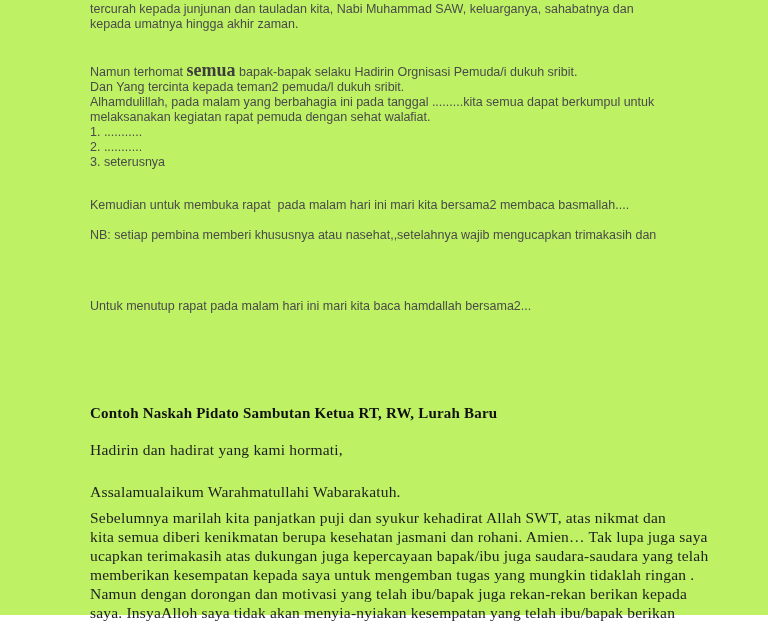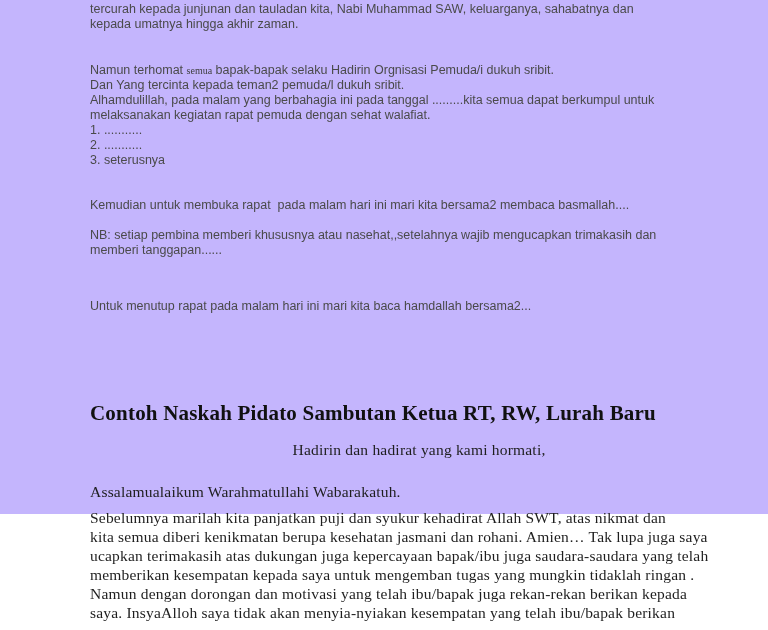--- a/index.html
+++ b/index.html
@@ -6,53 +6,53 @@
     margin: 0;
     padding: 0;
     width: 768px;
     height: 630px;
     background: #ffffff;
     overflow: hidden;
   }
   .page {
     position: relative;
     width: 768px;
-    height: 514px;
-    background: #c4b5fd;
+    height: 615px;
+    background: #bef264;
   }
   .block {
     position: absolute;
     left: 90px;
     right: 20px;
   }
   .sans-line {
     font-family: "Liberation Sans", sans-serif;
     font-size: 12.5px;
     line-height: 15px;
     color: #4a4a4a;
     white-space: pre;
   }
   .inline-bold-serif {
     font-family: "Liberation Serif", serif;
-    font-weight: 400;
-    font-size: 10px;
+    font-weight: 700;
+    font-size: 18px;
     color: #3d3d3d;
   }
   .serif-line {
     font-family: "Liberation Serif", serif;
     font-size: 15.5px;
     line-height: 19px;
     color: #1e1e1e;
     letter-spacing: 0.2px;
     white-space: pre;
   }
   .serif-heading {
     font-family: "Liberation Serif", serif;
     font-weight: 700;
-    font-size: 21px;
+    font-size: 15px;
     line-height: 19px;
     color: #111111;
     letter-spacing: 0.2px;
     white-space: pre;
     margin: 0;
   }
 </style>
 </head>
 <body>
 
@@ -74,36 +74,35 @@
       <div class="sans-line">2. ...........</div>
       <div class="sans-line">3. seterusnya</div>
     </div>
 
     <div class="block" style="top: 198px;">
       <div class="sans-line">Kemudian untuk membuka rapat  pada malam hari ini mari kita bersama2 membaca basmallah....</div>
     </div>
 
     <div class="block" style="top: 228px;">
       <div class="sans-line">NB: setiap pembina memberi khususnya atau nasehat,,setelahnya wajib mengucapkan trimakasih dan</div>
-      <div class="sans-line">memberi tanggapan......</div>
     </div>
 
     <div class="block" style="top: 299px;">
       <div class="sans-line">Untuk menutup rapat pada malam hari ini mari kita baca hamdallah bersama2...</div>
     </div>
 
   </section>
 
   <section>
 
     <div class="block" style="top: 404px;">
       <h1 class="serif-heading">Contoh Naskah Pidato Sambutan Ketua RT, RW, Lurah Baru</h1>
     </div>
 
-    <div class="block" style="top: 440px; text-align: center;">
+    <div class="block" style="top: 440px;">
       <div class="serif-line">Hadirin dan hadirat yang kami hormati,</div>
     </div>
 
     <div class="block" style="top: 474px; margin-top: 8px;">
       <div class="serif-line">Assalamualaikum Warahmatullahi Wabarakatuh.</div>
     </div>
 
     <div class="block" style="top: 508px;">
       <div class="serif-line">Sebelumnya marilah kita panjatkan puji dan syukur kehadirat Allah SWT, atas nikmat dan</div>
       <div class="serif-line">kita semua diberi kenikmatan berupa kesehatan jasmani dan rohani. Amien… Tak lupa juga saya</div>

